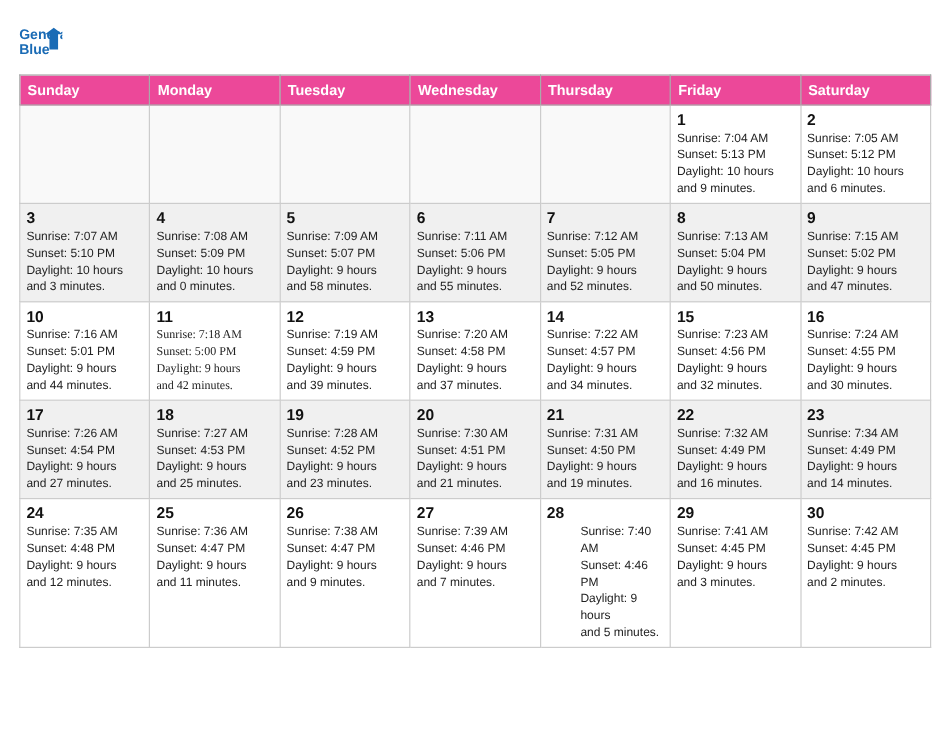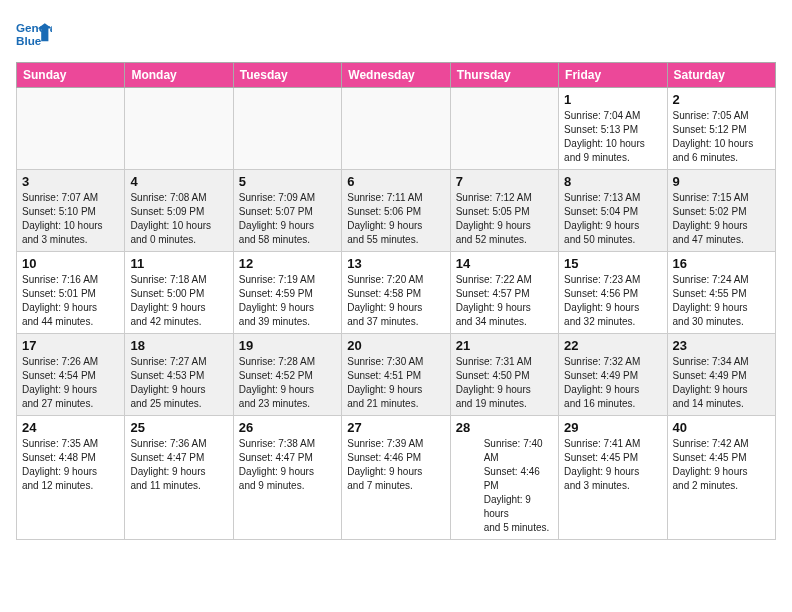--- a/index.html
+++ b/index.html
@@ -170,21 +170,21 @@
       <tr class="row-even">
         <td>
           <div class="day-num">10</div>
           <div class="day-info" style="white-space: pre-line;">Sunrise: 7:16 AM
 Sunset: 5:01 PM
 Daylight: 9 hours
 and 44 minutes.</div>
         </td>
         <td>
           <div class="day-num">11</div>
-          <div class="day-info" style="white-space: pre-line;">Sunrise: 7:18 AM
+          <div class="day-info" style="white-space: pre-line; font-family: Liberation Serif, serif;">Sunrise: 7:18 AM
 Sunset: 5:00 PM
 Daylight: 9 hours
 and 42 minutes.</div>
         </td>
         <td>
           <div class="day-num">12</div>
           <div class="day-info" style="white-space: pre-line;">Sunrise: 7:19 AM
 Sunset: 4:59 PM
 Daylight: 9 hours
 and 39 minutes.</div>
@@ -306,21 +306,21 @@
 and 5 minutes.</div>
         </td>
         <td>
           <div class="day-num">29</div>
           <div class="day-info" style="white-space: pre-line;">Sunrise: 7:41 AM
 Sunset: 4:45 PM
 Daylight: 9 hours
 and 3 minutes.</div>
         </td>
         <td>
-          <div class="day-num">40</div>
+          <div class="day-num">30</div>
           <div class="day-info" style="white-space: pre-line;">Sunrise: 7:42 AM
 Sunset: 4:45 PM
 Daylight: 9 hours
 and 2 minutes.</div>
         </td>
       </tr>
     </tbody>
 </table>
 
 </body></html>

